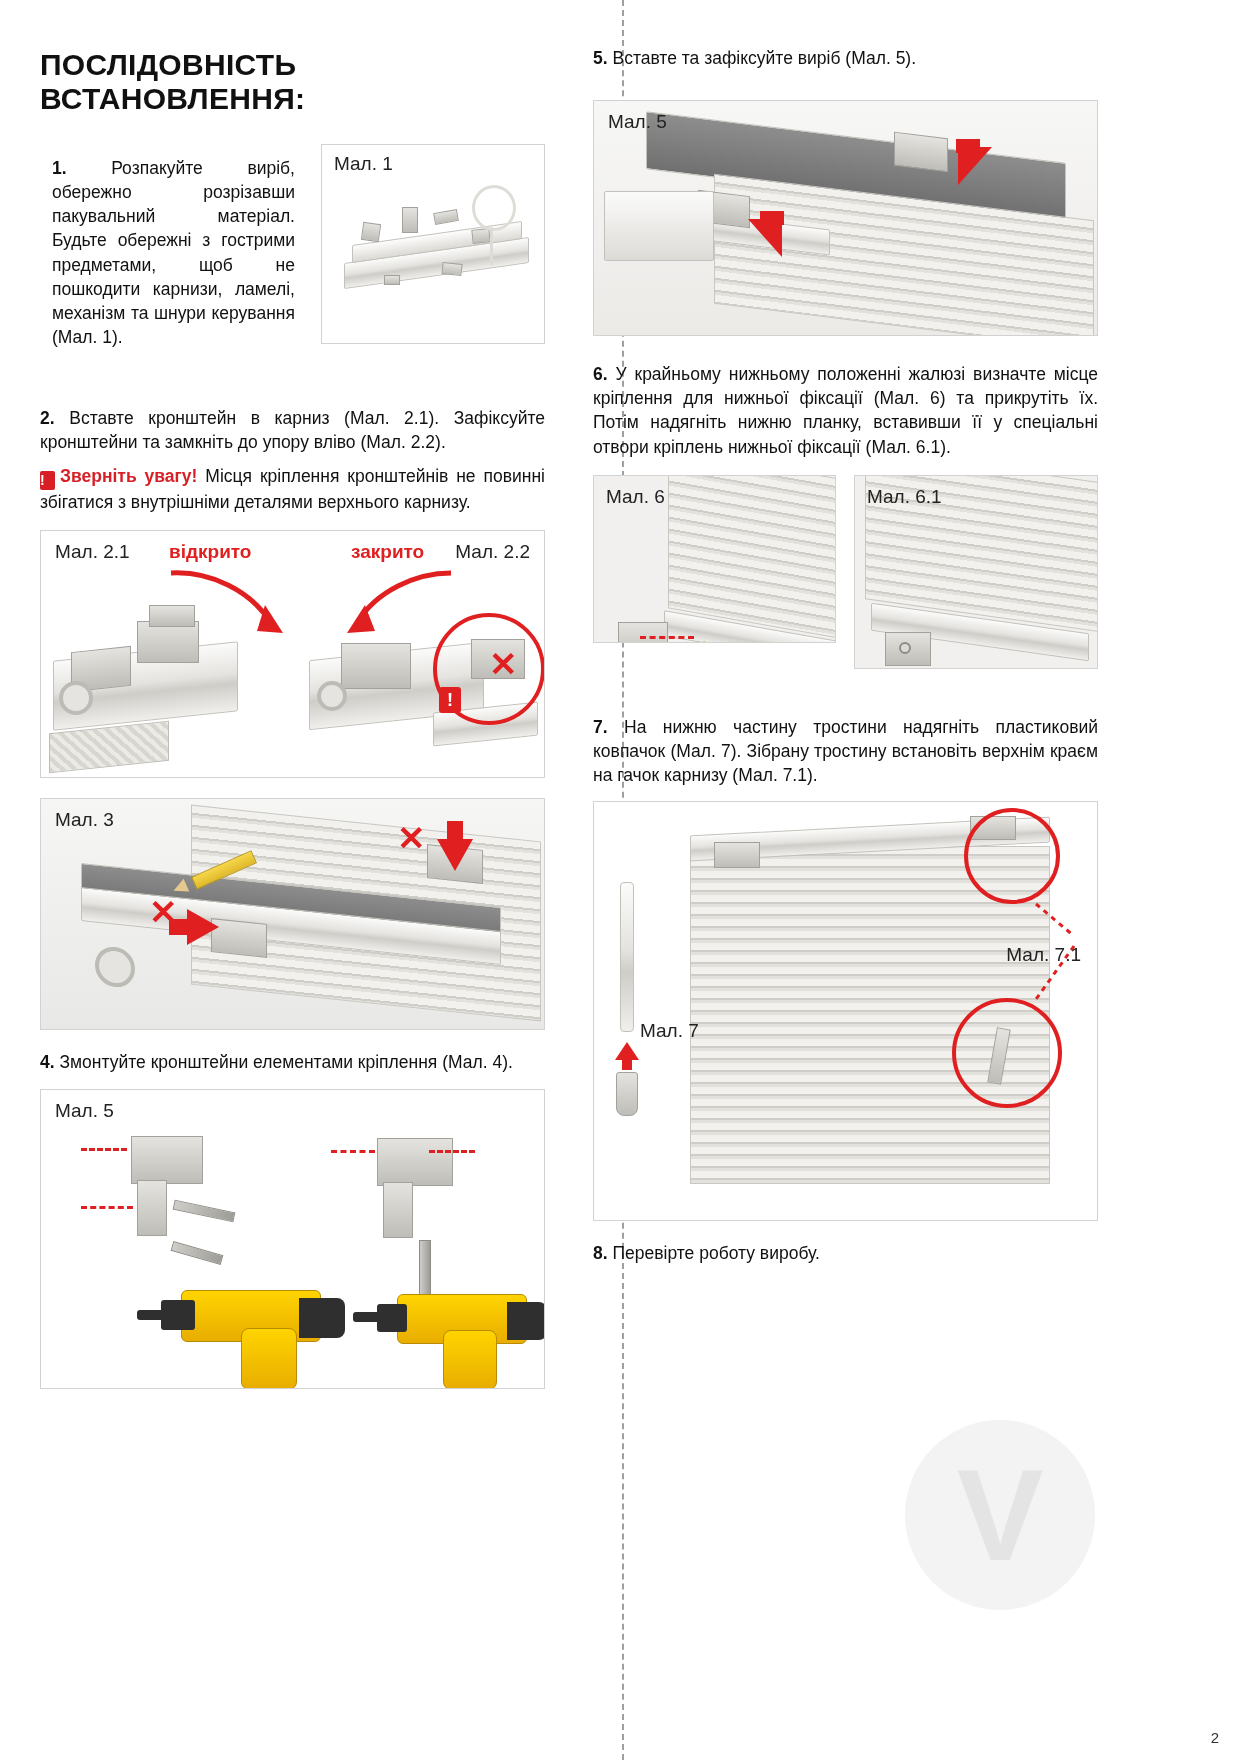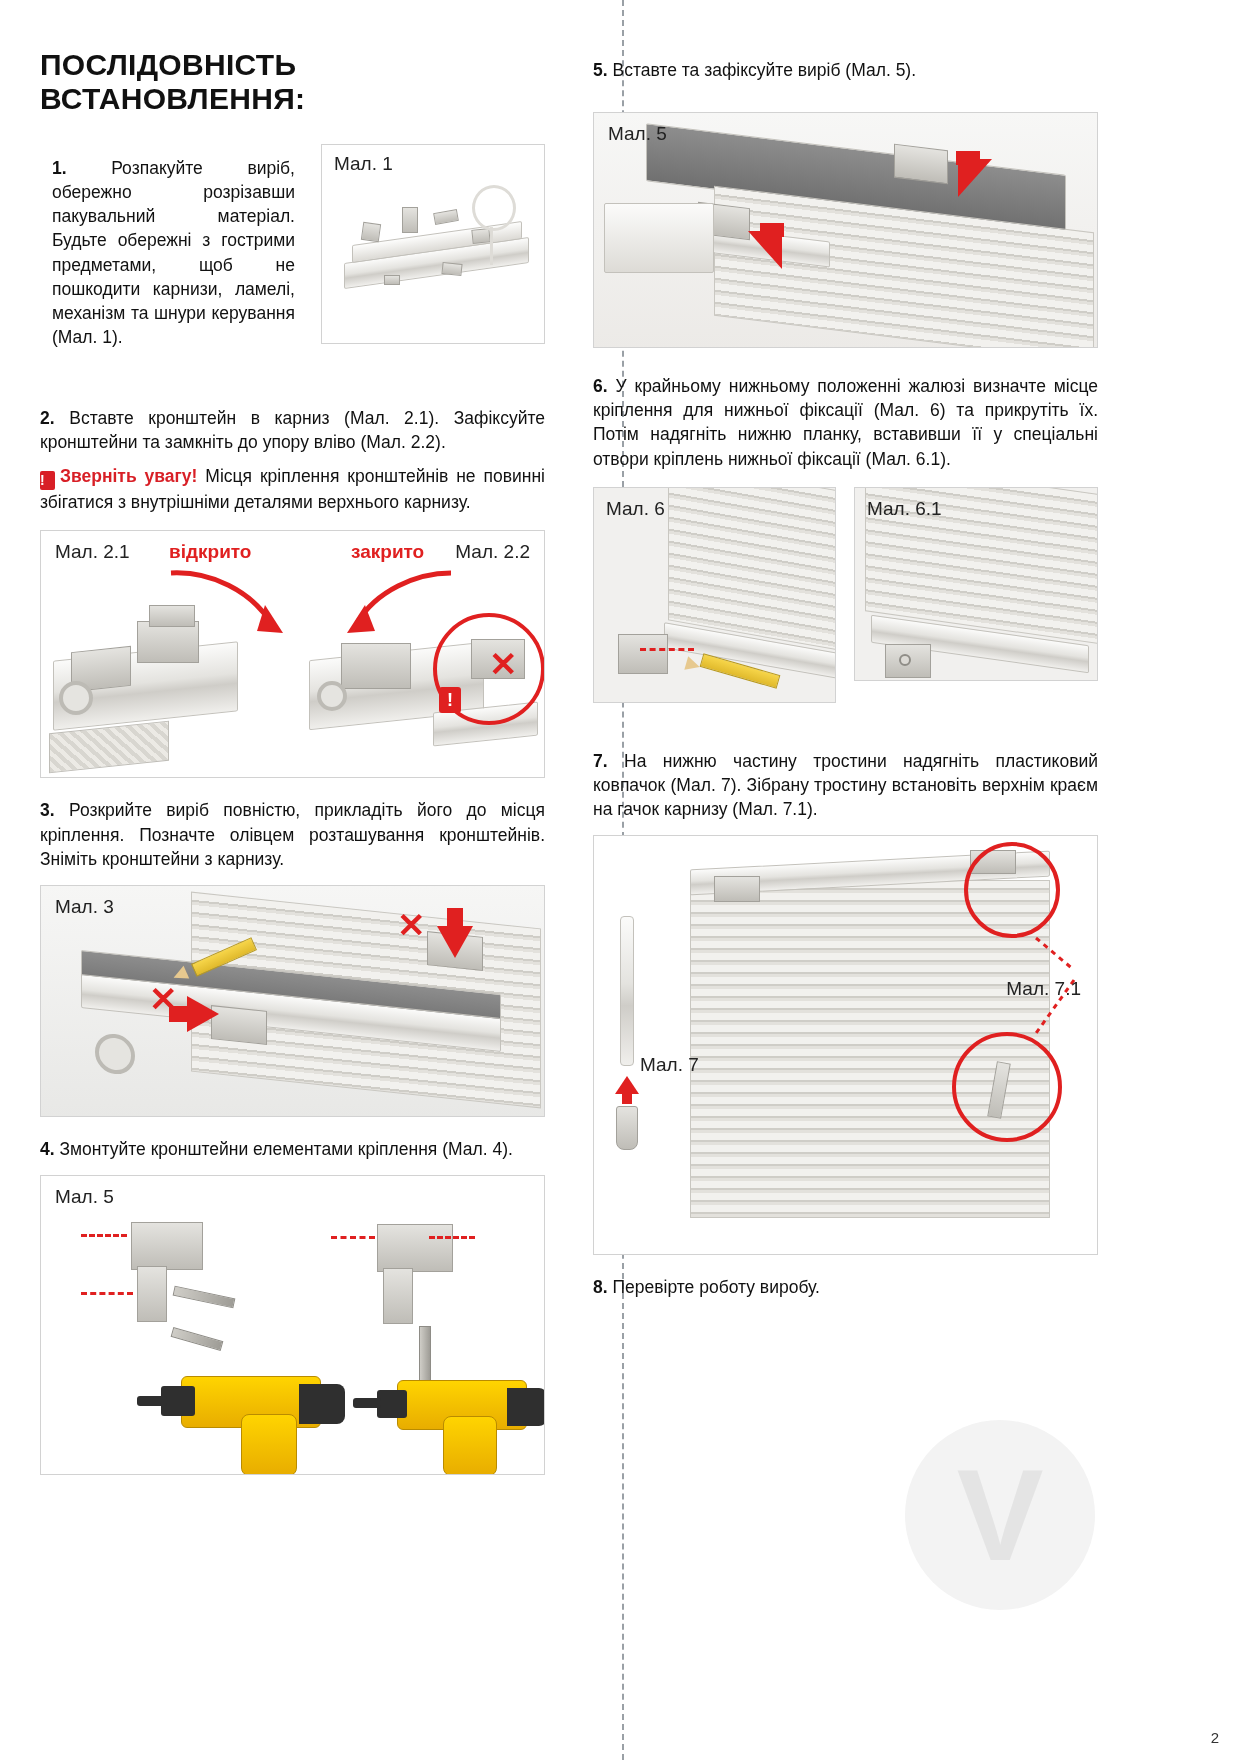--- a/index.html
+++ b/index.html
@@ -264,24 +264,20 @@
             <path d="M120,12 C85,12 45,30 26,62" stroke="#e02020" stroke-width="5" fill="none"></path>
             <polygon points="34,44 16,72 44,70" fill="#e02020"></polygon>
           </svg>
 
           <div class="circle-red" style="left:392px;top:82px;width:112px;height:112px;"></div>
           <span class="x-red" style="left:448px;top:116px;">✕</span>
           <div style="position:absolute;left:398px;top:156px;width:22px;height:26px;background:#e02020;color:#fff;font-weight:bold;font-size:18px;text-align:center;line-height:26px;border-radius:3px;">!</div>
         </div>
       </div>
 
-      <p class="step j" style="margin-top:4px;">
-        <span class="num">3.</span>
-        <span>Розкрийте виріб повністю, прикладіть його до місця кріплення. Позначте олівцем розташування кронштейнів. Зніміть кронштейни з карнизу.</span>
-      </p>
 
       <div class="figure" style="width:505px;height:232px;margin-top:14px;">
         <span class="fig-label" style="left:14px;top:10px;">Мал. 3</span>
         <div class="scene">
           <div class="wall" style="left:0;top:0;width:505px;height:232px;background:linear-gradient(to bottom,#f6f6f5,#e8e8e6);"></div>
           <div class="blind-slats" style="left:150px;top:24px;width:350px;height:180px;transform:skewY(6deg);"></div>
           <div class="rail" style="left:40px;top:86px;width:420px;height:40px;transform:skewY(6deg);background:linear-gradient(to bottom,#8d8d8d,#6f6f6f);"></div>
           <div class="rail" style="left:40px;top:110px;width:420px;height:34px;transform:skewY(6deg);"></div>
           <div class="metal" style="left:170px;top:122px;width:56px;height:34px;transform:skewY(6deg);"></div>
           <div class="metal" style="left:386px;top:48px;width:56px;height:34px;transform:skewY(6deg);"></div>
@@ -336,21 +332,21 @@
           <div class="drill-dark" style="left:336px;top:214px;width:30px;height:28px;"></div>
           <div class="drill-dark" style="left:312px;top:222px;width:28px;height:10px;"></div>
           <div class="drill-dark" style="left:466px;top:212px;width:40px;height:38px;border-radius:0 8px 8px 0;"></div>
         </div>
       </div>
 
     </div>
 
     <div class="col">
 
-      <p class="step" style="margin-top:28px;">
+      <p class="step" style="margin-top:16px;">
         <span class="num">5.</span>
         <span>Вставте та зафіксуйте виріб (Мал. 5).</span>
       </p>
 
       <div class="figure" style="width:505px;height:236px;margin-top:30px;">
         <span class="fig-label" style="left:14px;top:10px;">Мал. 5</span>
         <div class="scene">
           <div class="wall" style="left:0;top:0;width:505px;height:236px;background:linear-gradient(to bottom,#f7f7f6,#eceae7);"></div>
           <div class="rail" style="left:52px;top:36px;width:420px;height:58px;transform:skewY(7deg);background:linear-gradient(to bottom,#8d8d8d,#707070);"></div>
           <div class="blind-slats" style="left:120px;top:96px;width:380px;height:130px;transform:skewY(7deg);"></div>
@@ -368,21 +364,21 @@
           </svg>
         </div>
       </div>
 
       <p class="step j" style="margin-top:26px;">
         <span class="num">6.</span>
         <span>У крайньому нижньому положенні жалюзі визначте місце кріплення для нижньої фіксації (Мал. 6) та прикрутіть їх. Потім надягніть нижню планку, вставивши її у спеціальні отвори кріплень нижньої фіксації (Мал. 6.1).</span>
       </p>
 
       <div style="display:flex;gap:18px;margin-top:16px;">
-        <div class="figure" style="width:243px;height:216px;text-decoration:underline;">
+        <div class="figure" style="width:243px;height:168px;text-decoration:underline;">
           <span class="fig-label" style="left:12px;top:10px;">Мал. 6</span>
           <div class="scene">
             <div class="wall" style="left:0;top:0;width:243px;height:238px;background:#f1f0ee;"></div>
             <div class="blind-slats" style="left:74px;top:-10px;width:200px;height:160px;transform:skewY(10deg);"></div>
             <div class="rail" style="left:70px;top:150px;width:180px;height:26px;transform:skewY(10deg);"></div>
             <div class="metal" style="left:24px;top:146px;width:50px;height:40px;"></div>
             <div class="dash-red" style="left:46px;top:160px;width:54px;"></div>
             <div class="pencil-body" style="left:106px;top:176px;width:80px;height:14px;transform:rotate(16deg);"></div>
             <div class="pencil-tip" style="left:92px;top:170px;transform:rotate(196deg);"></div>
           </div>

